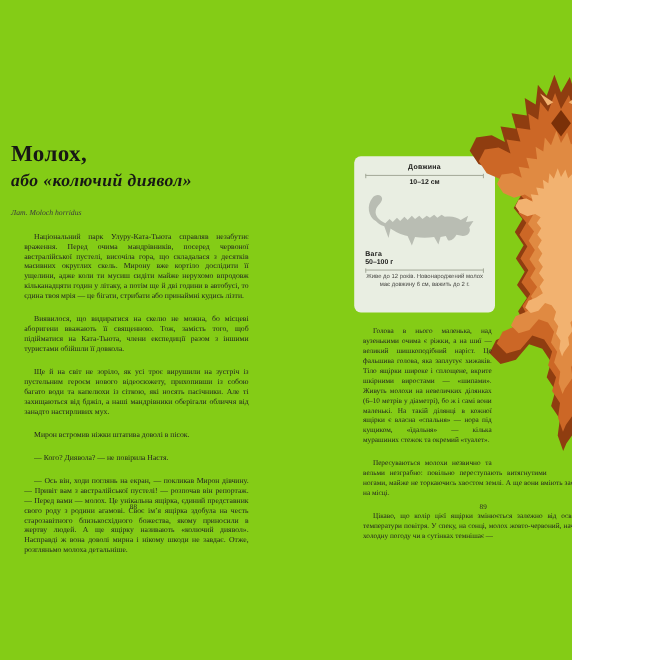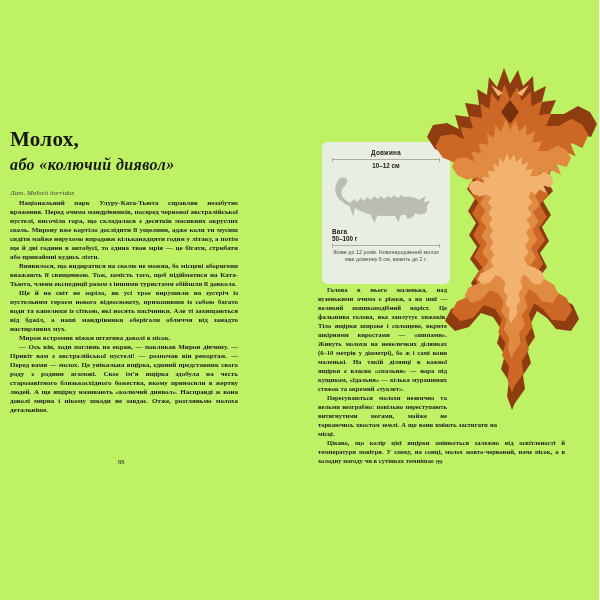--- a/index.html
+++ b/index.html
@@ -1,26 +1,26 @@
 <!DOCTYPE html>
 <html><head>
 <meta charset="utf-8">
 <style>
   html,body{margin:0;padding:0;background:#ffffff;}
-  .spread{position:relative;width:599px;height:600px;background:#bef264;overflow:hidden;
+  .spread{position:relative;width:520px;height:600px;background:#84cc16;overflow:hidden;
           font-family:"Liberation Serif","DejaVu Serif",serif;color:#232321;}
   
   .chapter-title{position:absolute;left:10px;top:128px;margin:0;font-size:21px;line-height:22px;
                  font-weight:bold;letter-spacing:.3px;color:#171715;}
   .chapter-subtitle{position:absolute;left:10px;top:158px;margin:0;font-size:16px;line-height:14px;
                  font-weight:bold;letter-spacing:.4px;color:#171715;font-style:italic;}
   .latin-name{position:absolute;left:10px;top:189px;font-size:7px;font-style:italic;color:#3c3c3a;}
   .left-body{position:absolute;left:10px;top:199px;width:228px;font-size:7px;line-height:9px;
              text-align:justify;}
-  .left-body p,.right-body p,.right-body2 p{margin:0;text-indent:9px;font-weight:bold;}
+  .left-body p,.right-body p,.right-body2 p{margin:12px;text-indent:9px;}
   .page-num{position:absolute;top:458px;font-size:6.5px;color:#2a2a28;}
   .page-num.left{left:118px;}
   .page-num.right{left:436px;}
   
   .infocard{position:absolute;left:322px;top:142px;width:128px;height:142px;background:#e9eee2;
             border-radius:6px;box-sizing:border-box;padding:7px 8px 5px 8px;text-align:center;}
   .ig-label{font-size:6.3px;font-weight:bold;letter-spacing:.3px;color:#20201e;
             font-family:"Liberation Sans","DejaVu Sans",sans-serif;}
   .ig-rule{height:0;border-top:1px solid #a9ae9e;margin:3px 2px 2px 2px;position:relative;}
   .ig-rule:before,.ig-rule:after{content:"";position:absolute;top:-2px;width:1px;height:4px;background:#a9ae9e;}
@@ -49,20 +49,21 @@
   <section>
     <h1 class="chapter-title">Молох,</h1>
     <h2 class="chapter-subtitle">або «колючий диявол»</h2>
     <div class="latin-name">Лат. Moloch horridus</div>
 
     <div class="left-body">
       <p>Національний парк Улуру-Ката-Тьюта справляв незабутнє враження. Перед очима мандрівників, посеред червоної австралійської пустелі, височіла гора, що складалася з десятків масивних округлих скель. Мирону вже кортіло дослідити її ущелини, адже коли ти мусиш сидіти майже нерухомо впродовж кільканадцяти годин у літаку, а потім ще й дві години в автобусі, то єдина твоя мрія — це бігати, стрибати або принаймні кудись лізти.</p>
       <p>Виявилося, що видиратися на скелю не можна, бо місцеві аборигени вважають її священною. Тож, замість того, щоб підійматися на Ката-Тьюта, члени експедиції разом з іншими туристами обійшли її довкола.</p>
       <p>Ще й на світ не зоріло, як усі троє вирушили на зустріч із пустельним героєм нового відеосюжету, прихопивши із собою багато води та капелюхи із сіткою, які носять пасічники. Але ті захищаються від бджіл, а наші мандрівники оберігали обличчя від занадто настирливих мух.</p>
       <p>Мирон встромив ніжки штатива доволі в пісок.</p>
+      <p>— Кого? Диявола? — не повірила Настя.</p>
       <p>— Ось він, ходи поглянь на екран, — покликав Мирон дівчину. — Привіт вам з австралійської пустелі! — розпочав він репортаж. — Перед вами — молох. Це унікальна ящірка, єдиний представник свого роду з родини агамові. Своє ім’я ящірка здобула на честь старозавітного близькосхідного божества, якому приносили в жертву людей. А ще ящірку називають «колючий диявол». Насправді ж вона доволі мирна і нікому шкоди не завдає. Отже, розгляньмо молоха детальніше.</p>
     </div>
 
     <div class="page-num left">88</div>
   </section>
 
   <section>
 
     <div class="infocard">
       <div class="ig-label">Довжина</div>

